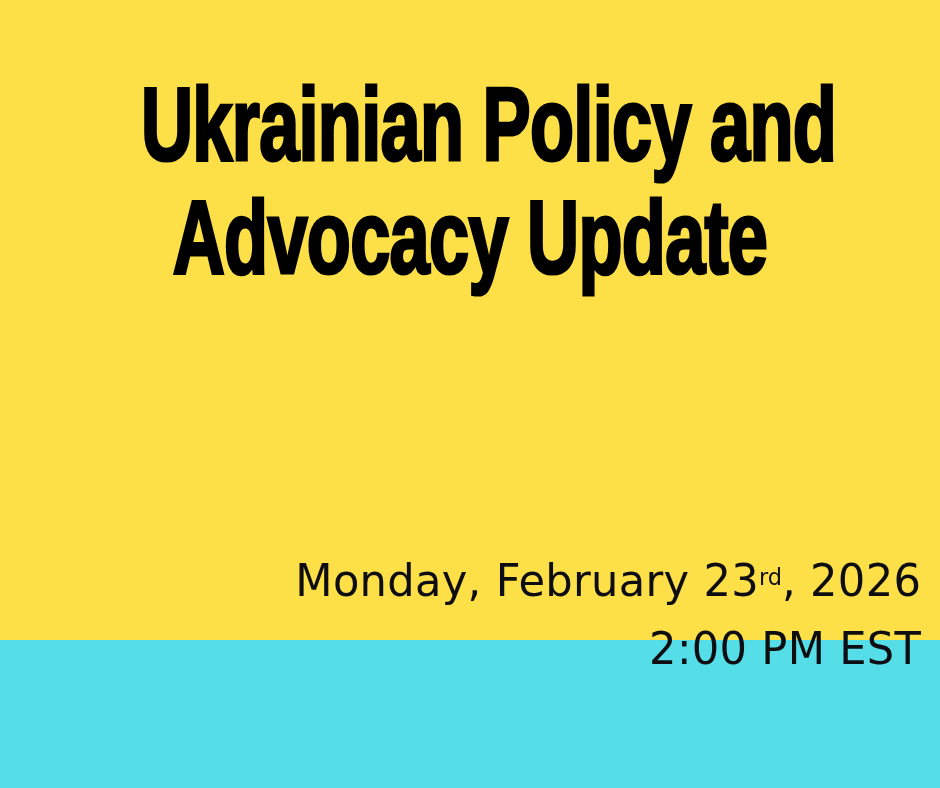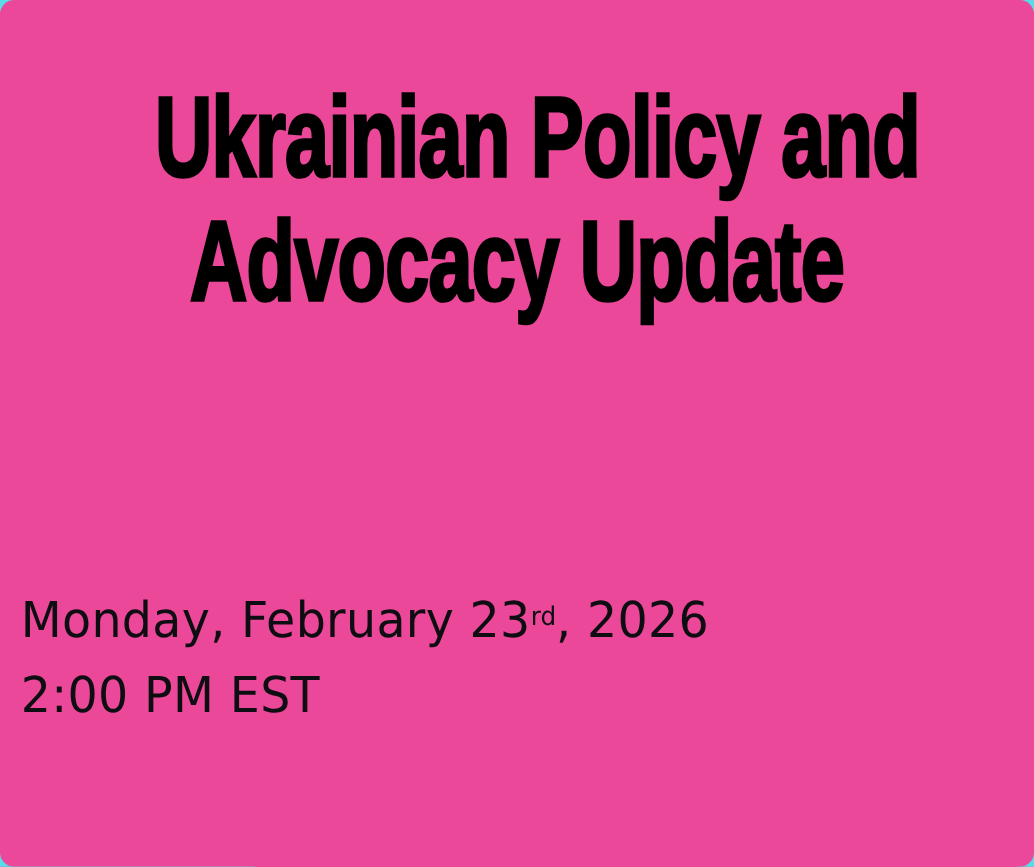--- a/index.html
+++ b/index.html
@@ -12,24 +12,23 @@
     height: 788px;
     overflow: hidden;
     background: #56dee8;
     font-family: "Liberation Sans", sans-serif;
     -webkit-font-smoothing: antialiased;
   }
 
   #slide {
     position: relative;
     width: 940px;
-    height: 788px;
-    background: #ec4899;
+    height: 640px;
+    background: #fde047;
     box-sizing: border-box;
-    border-radius: 13px;
   }
 
   
   .title-block {
     position: absolute;
     left: 0;
     top: 68px;
     width: 940px;
     text-align: center;
   }
@@ -47,23 +46,23 @@
     transform: scaleX(0.70);
     transform-origin: center center;
     -webkit-text-stroke: 3.2px #000000;
     paint-order: stroke fill;
   }
 
   
   .datetime-block {
     position: absolute;
     left: 0;
-    top: 533px;
+    top: 550px;
     width: 940px;
-    text-align: left;
+    text-align: right;
   }
 
   .datetime-line {
     display: block;
     color: #0d0d12;
     font-family: "DejaVu Sans", sans-serif;
     font-weight: 400;
     font-size: 45px;
     line-height: 62px;
     letter-spacing: 0.3px;

